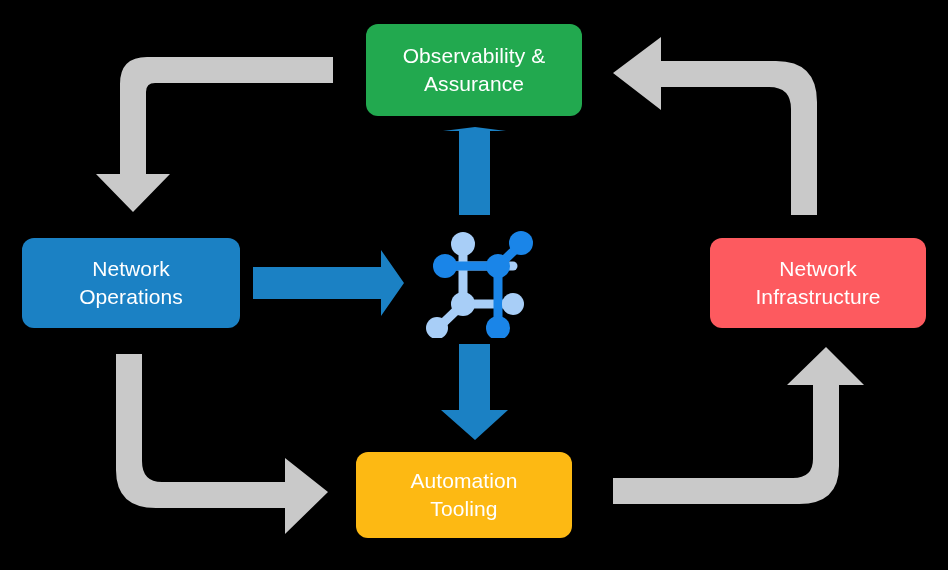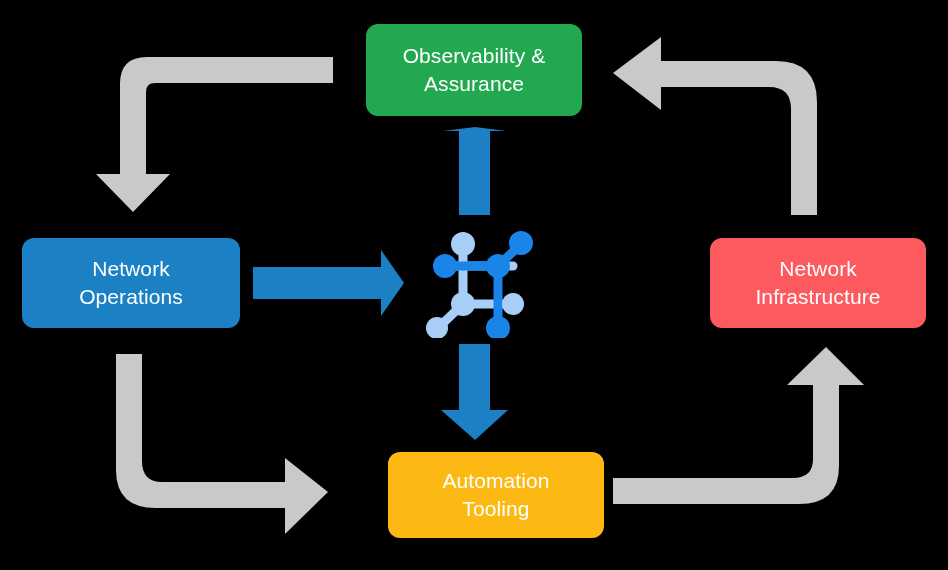--- a/index.html
+++ b/index.html
@@ -110,21 +110,21 @@
   <div class="node-box" style="left:22px; top:238px; width:218px; height:90px; background:#1b81c4;">
     <span class="node-label">Network
 Operations</span>
   </div>
 
   <div class="node-box" style="left:710px; top:238px; width:216px; height:90px; background:#fd5a5f;">
     <span class="node-label">Network
 Infrastructure</span>
   </div>
 
-  <div class="node-box" style="left:388px; top:452px; width:216px; height:86px; background:#fdb913;">
+  <div class="node-box" style="left:356px; top:452px; width:216px; height:86px; background:#fdb913;">
     <span class="node-label">Automation
 Tooling</span>
   </div>
 
   <svg class="arrow-layer" viewBox="0 0 948 570" width="948" height="570">
 
     <path fill="#1b81c4" d="M 253,267 L 381,267 L 381,250 L 404,283 L 381,316 L 381,299 L 253,299 Z"></path>
 
     <path fill="#1b81c4" d="M 459,215 L 459,131 L 443,131 L 475,127 L 506,131 L 490,131 L 490,215 Z"></path>
 

